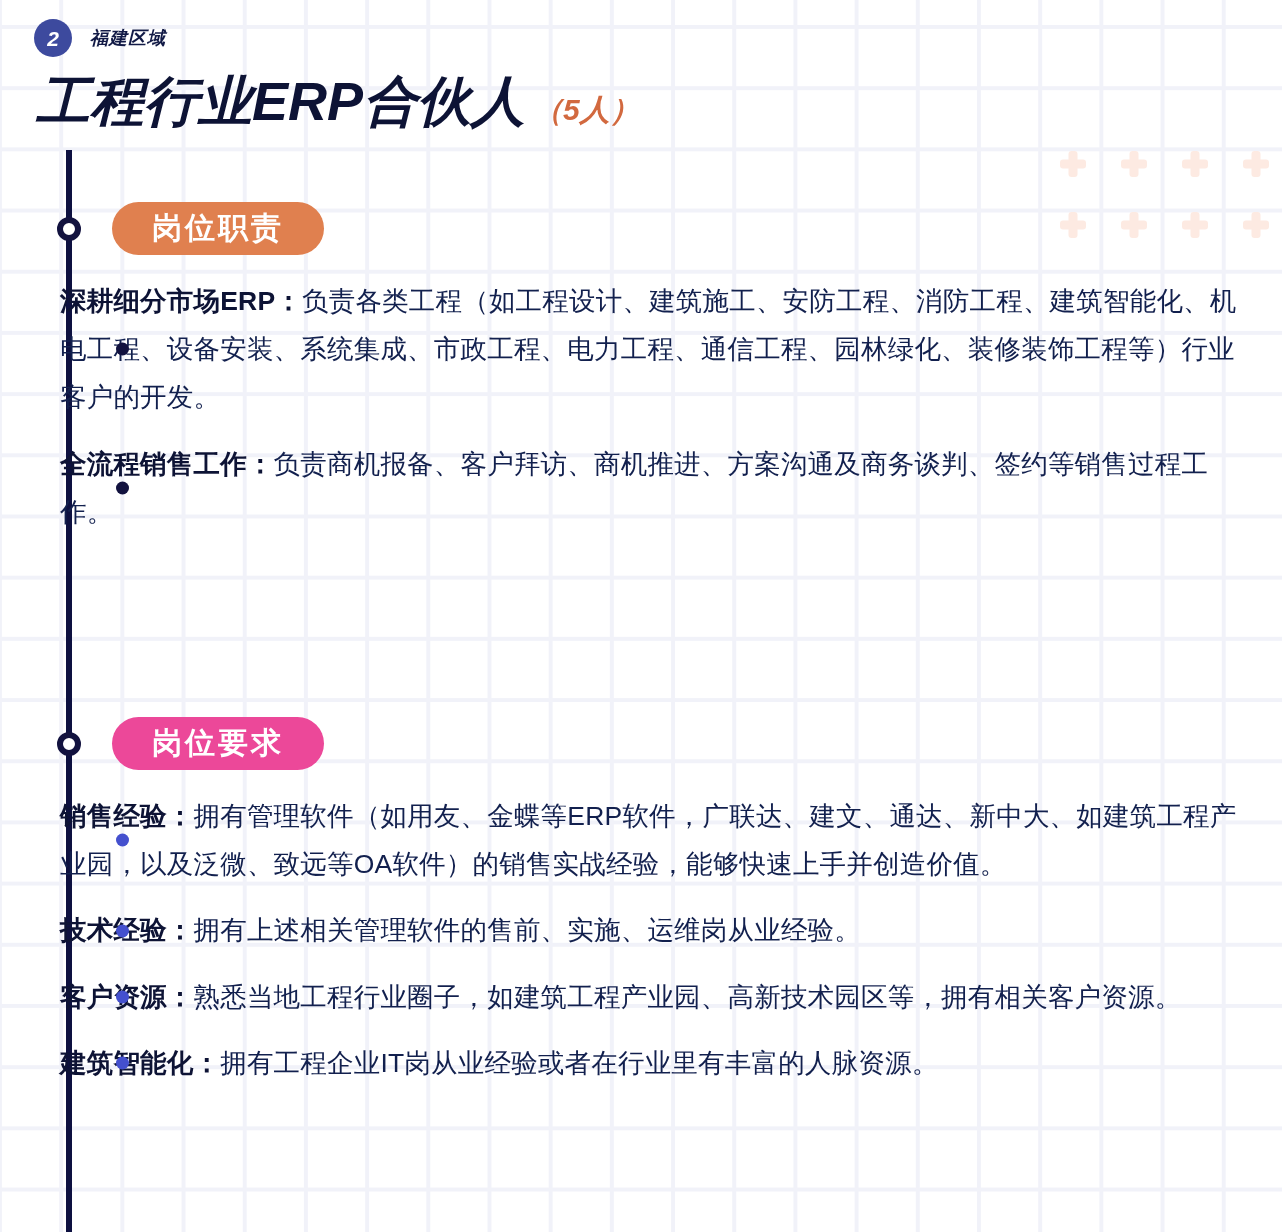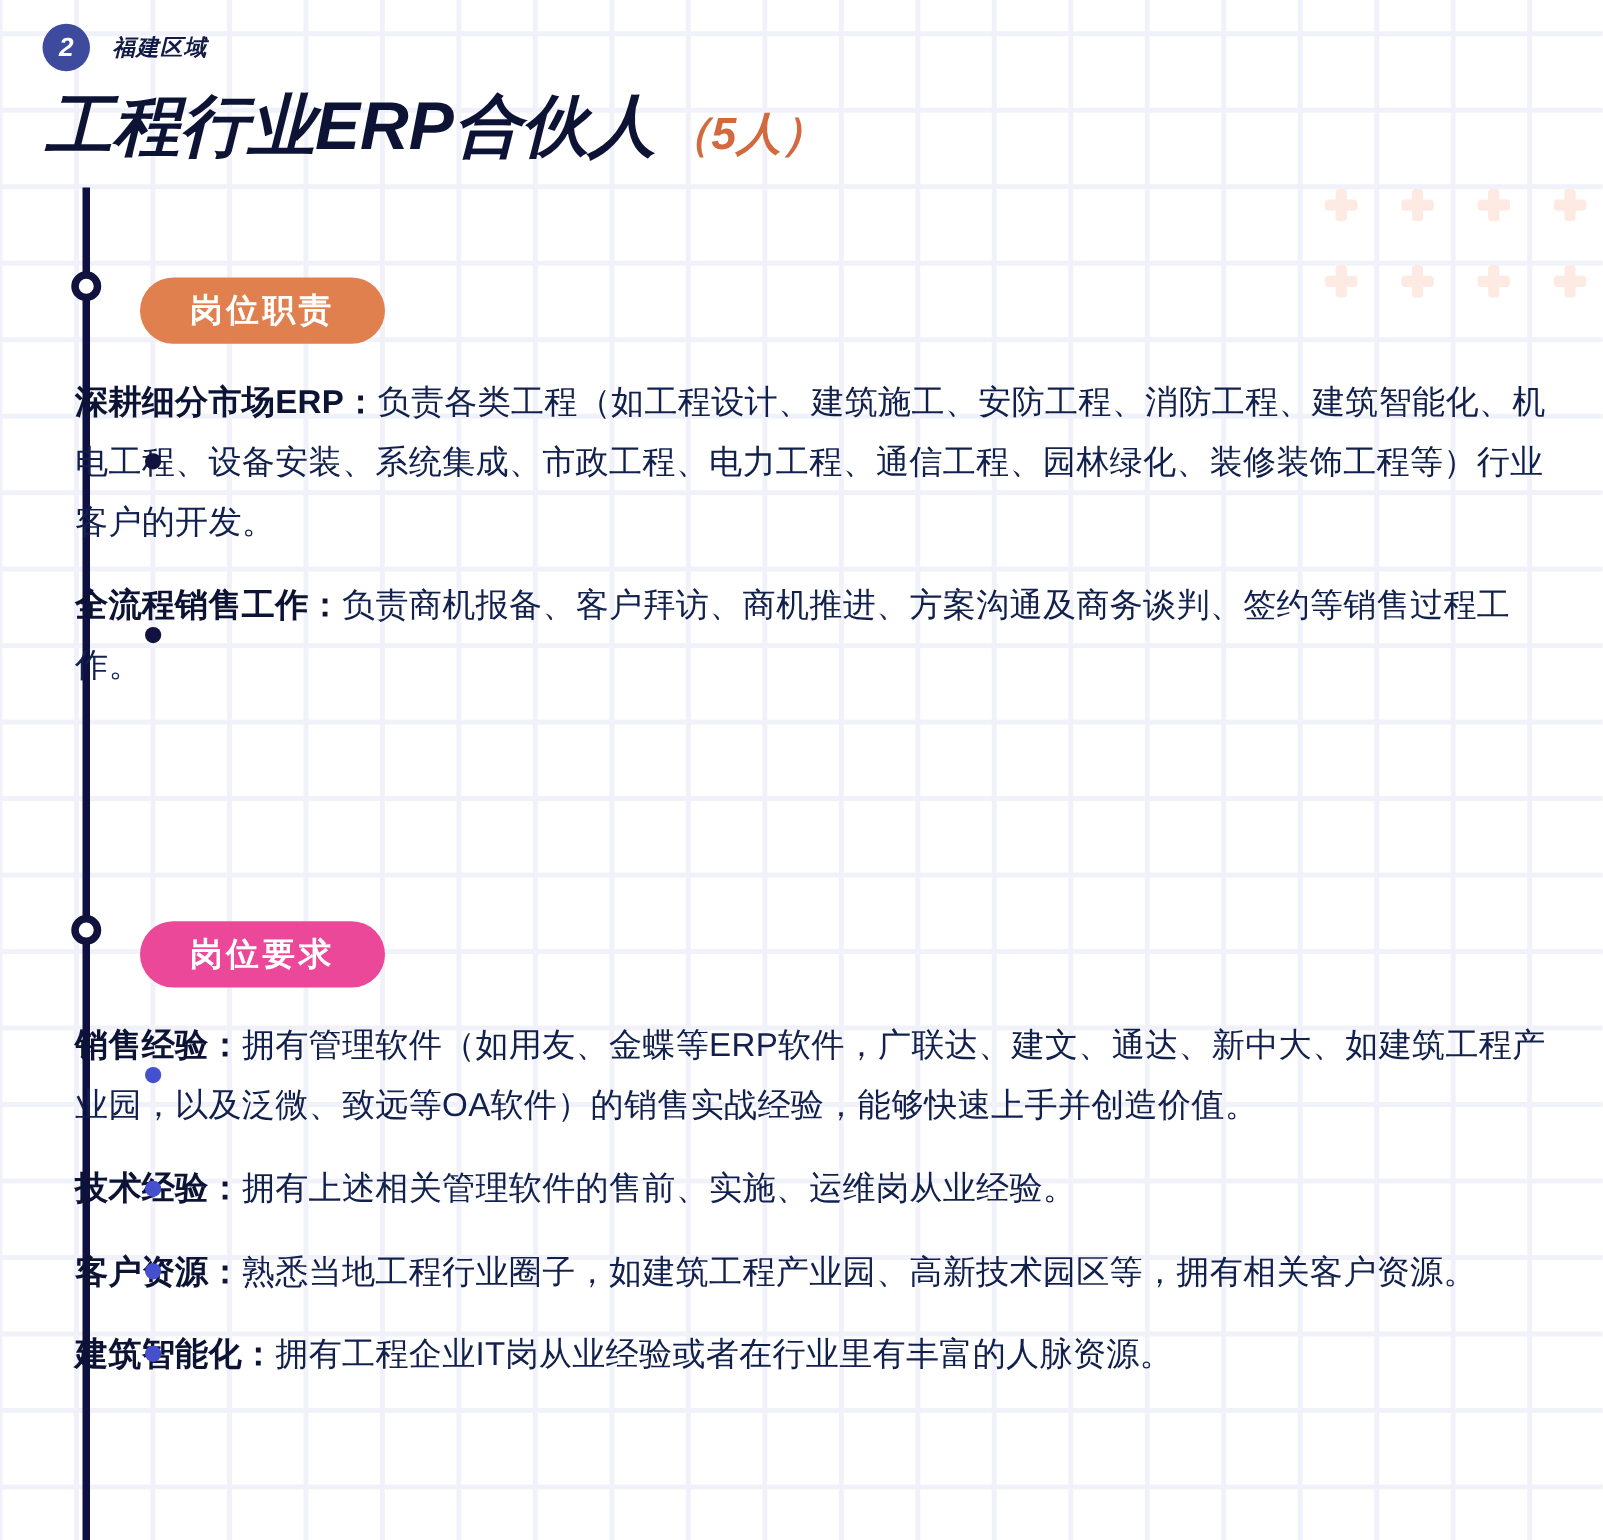--- a/index.html
+++ b/index.html
@@ -100,21 +100,21 @@
   .main-title {
     color: #0d1335;
     font-size: 54px;
     font-weight: 700;
     font-style: italic;
     letter-spacing: 0px;
     line-height: 1.1;
   }
   .title-count {
     color: #d2693f;
-    font-size: 36px;
+    font-size: 30px;
     font-weight: 700;
     font-style: italic;
   }
 
   
   .timeline-line {
     position: absolute;
     left: 66px;
     top: 150px;
     width: 6px;
@@ -147,24 +147,23 @@
 
   .section-badge {
     margin-left: 112px;
     display: inline-flex;
     align-items: center;
     justify-content: center;
     height: 53px;
     padding: 0 40px;
     border-radius: 27px;
     color: #ffffff;
-    font-size: 26px;
+    font-size: 30px;
     font-weight: 700;
     letter-spacing: 3px;
-    margin-top: 20px;
   }
   .badge-orange { background: #e0804f; }
   .badge-blue   { background: #ec4899; }
 
   .bullets {
     margin-top: 22px;
     padding-left: 0;
     list-style: none;
   }
   .bullet {

